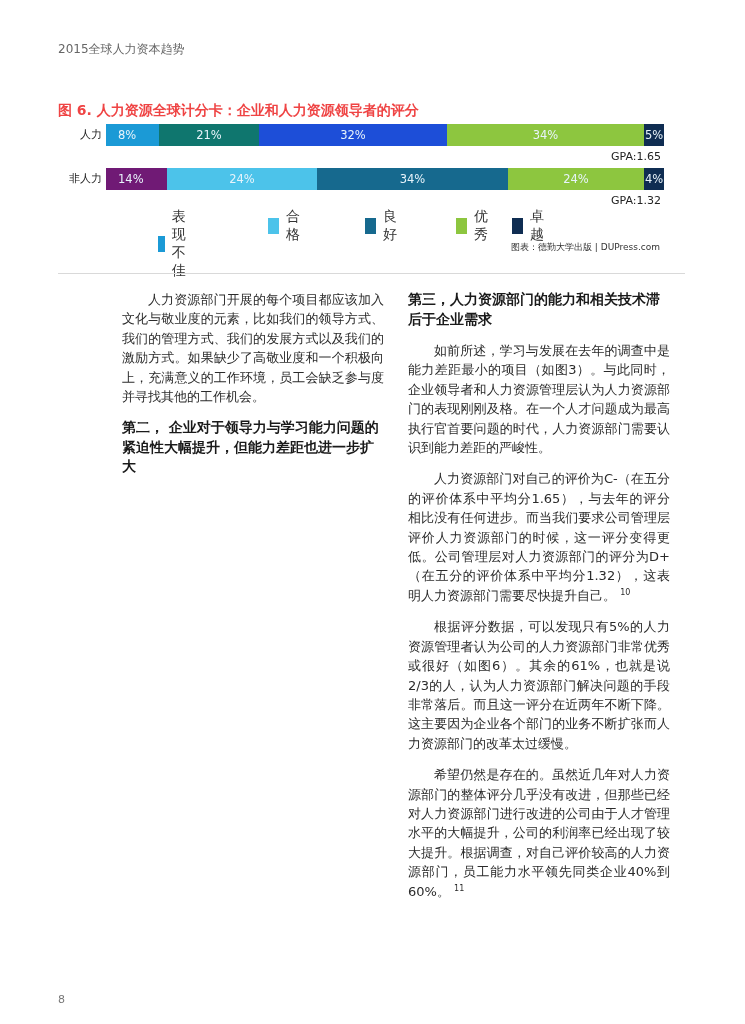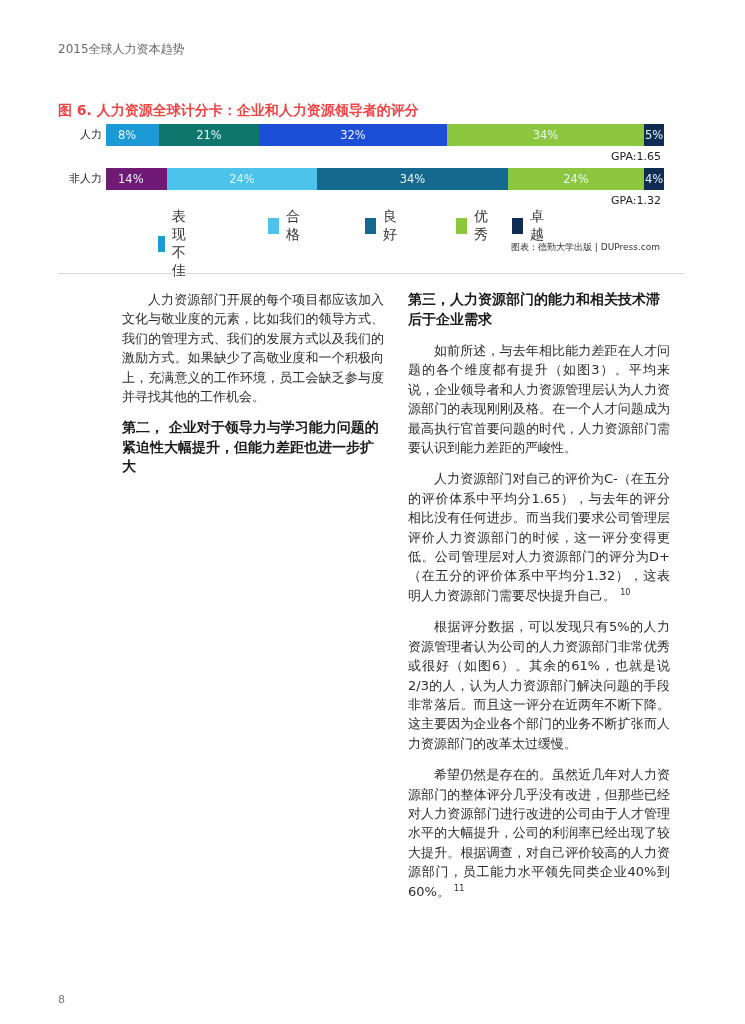--- a/index.html
+++ b/index.html
@@ -85,19 +85,19 @@
 
 <div class="divider"></div>
 
 <div class="col col-left">
   <p>人力资源部门开展的每个项目都应该加入文化与敬业度的元素，比如我们的领导方式、我们的管理方式、我们的发展方式以及我们的激励方式。如果缺少了高敬业度和一个积极向上，充满意义的工作环境，员工会缺乏参与度并寻找其他的工作机会。</p>
   <h3>第二， 企业对于领导力与学习能力问题的紧迫性大幅提升，但能力差距也进一步扩大</h3>
 </div>
 
 <div class="col col-right">
   <h3>第三，人力资源部门的能力和相关技术滞后于企业需求</h3>
-  <p>如前所述，与去年相比能力差距在人才问题的各个维度都有提升（如图3）。平均来说，企业领导者和人力资源管理层认为人力资源部门的表现刚刚及格。在一个人才问题成为最高执行官首要问题的时代，人力资源部门需要认识到能力差距的严峻性。</p>
+  <p>如前所述，学习与发展在去年的调查中是能力差距最小的项目（如图3）。与此同时，企业领导者和人力资源管理层认为人力资源部门的表现刚刚及格。在一个人才问题成为最高执行官首要问题的时代，人力资源部门需要认识到能力差距的严峻性。</p>
   <p><span>人力资源部门对自己的评价为C-（在五分的评价体系中平均分1.65），与去年的评分相比没有任何进步。而当我们要求公司管理层评价人力资源部门的时候，这一评分变得更低。公司管理层对人力资源部门的评分为D+（在五分的评价体系中平均分1.32），这表明人力资源部门需要尽快提升自己。</span> <sup>10</sup></p>
   <p>根据评分数据，可以发现只有5%的人力资源管理者认为公司的人力资源部门非常优秀或很好（如图6）。其余的61%，也就是说2/3的人，认为人力资源部门解决问题的手段非常落后。而且这一评分在近两年不断下降。这主要因为企业各个部门的业务不断扩张而人力资源部门的改革太过缓慢。</p>
   <p><span>希望仍然是存在的。虽然近几年对人力资源部门的整体评分几乎没有改进，但那些已经对人力资源部门进行改进的公司由于人才管理水平的大幅提升，公司的利润率已经出现了较大提升。根据调查，对自己评价较高的人力资源部门，员工能力水平领先同类企业40%到60%。</span> <sup>11</sup></p>
 </div>
 
 <div class="page-num">8</div>
 
 </body></html>

